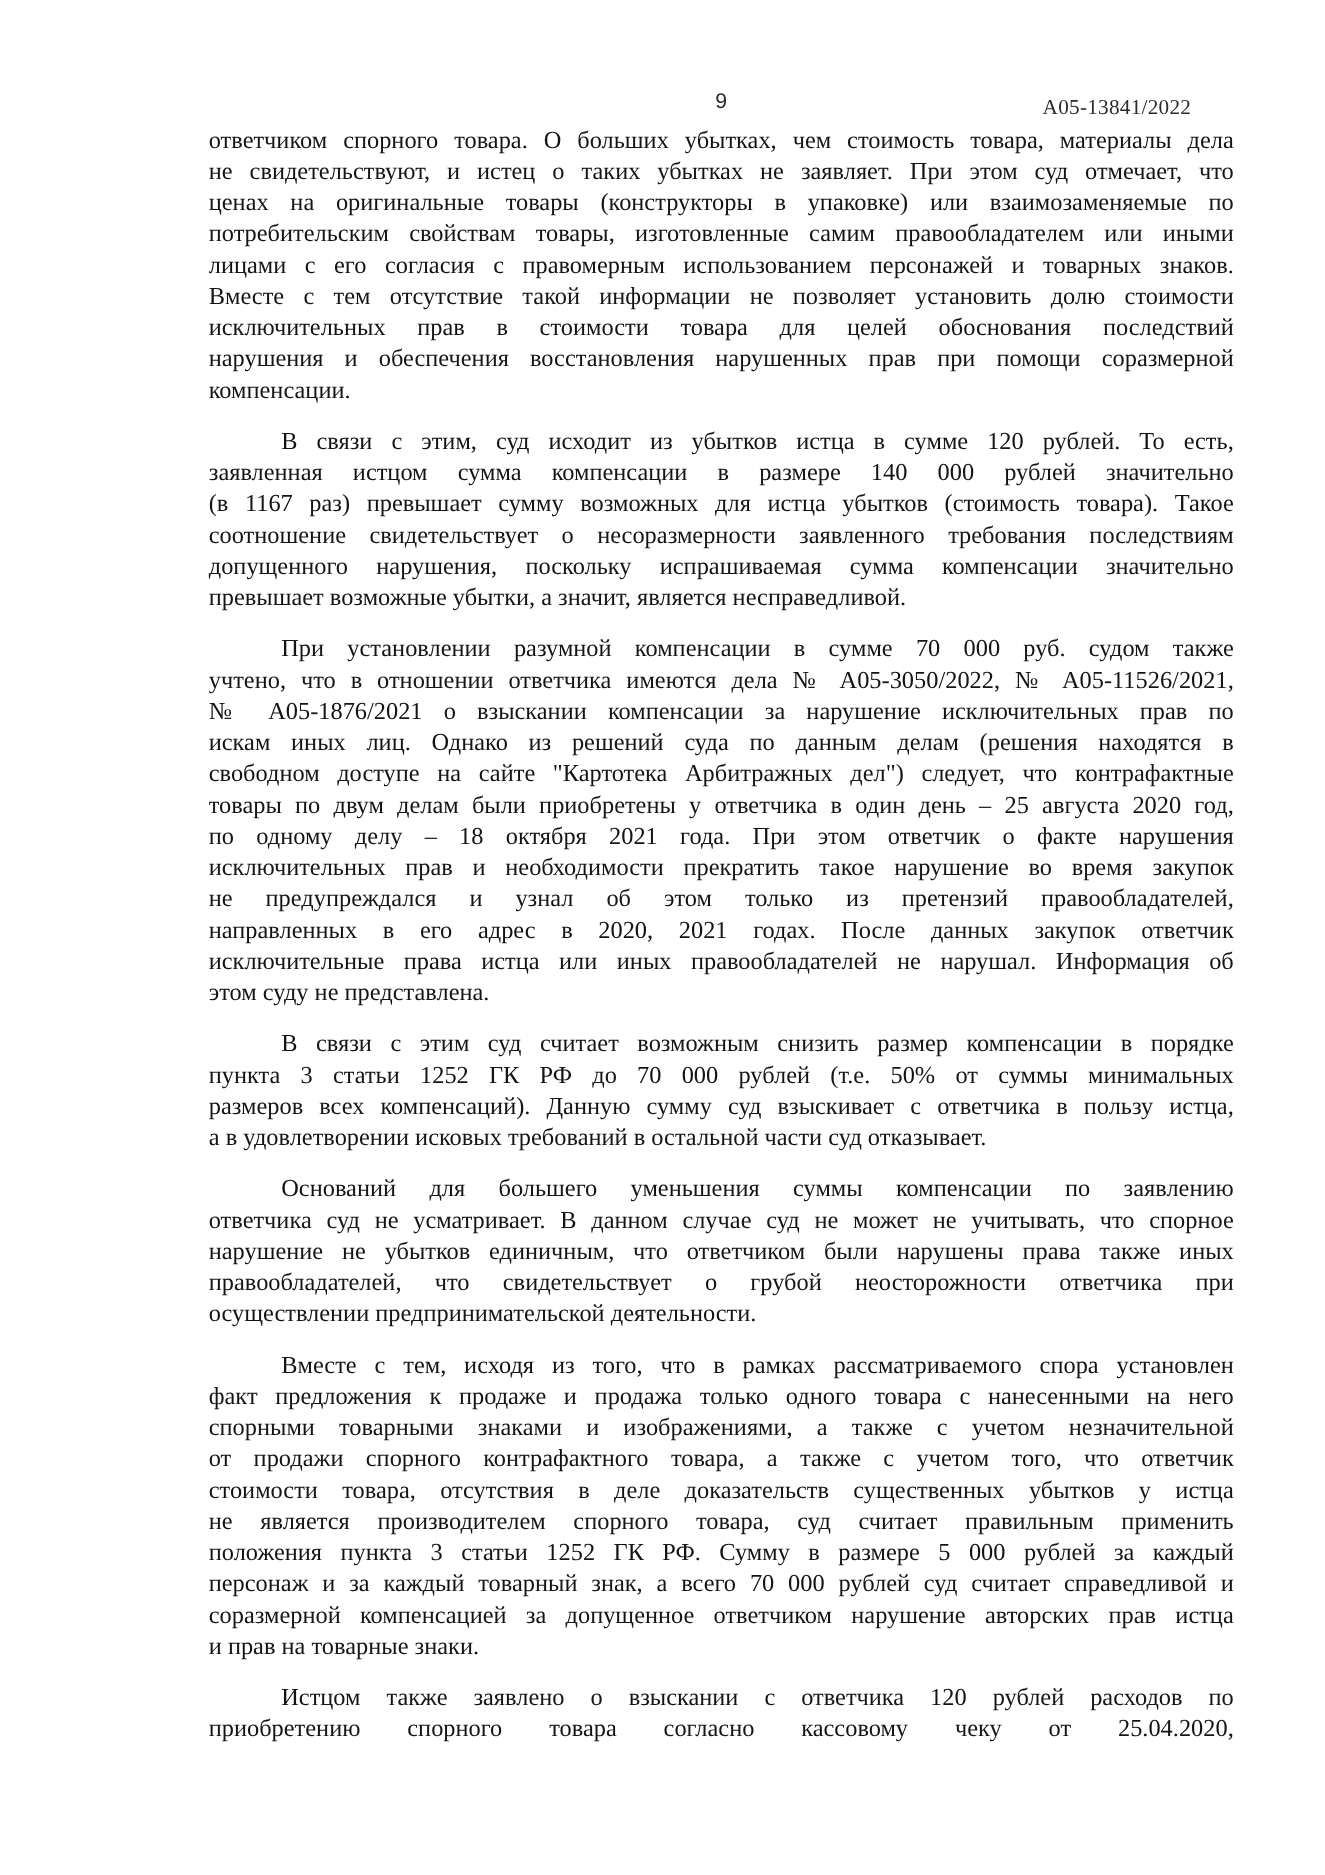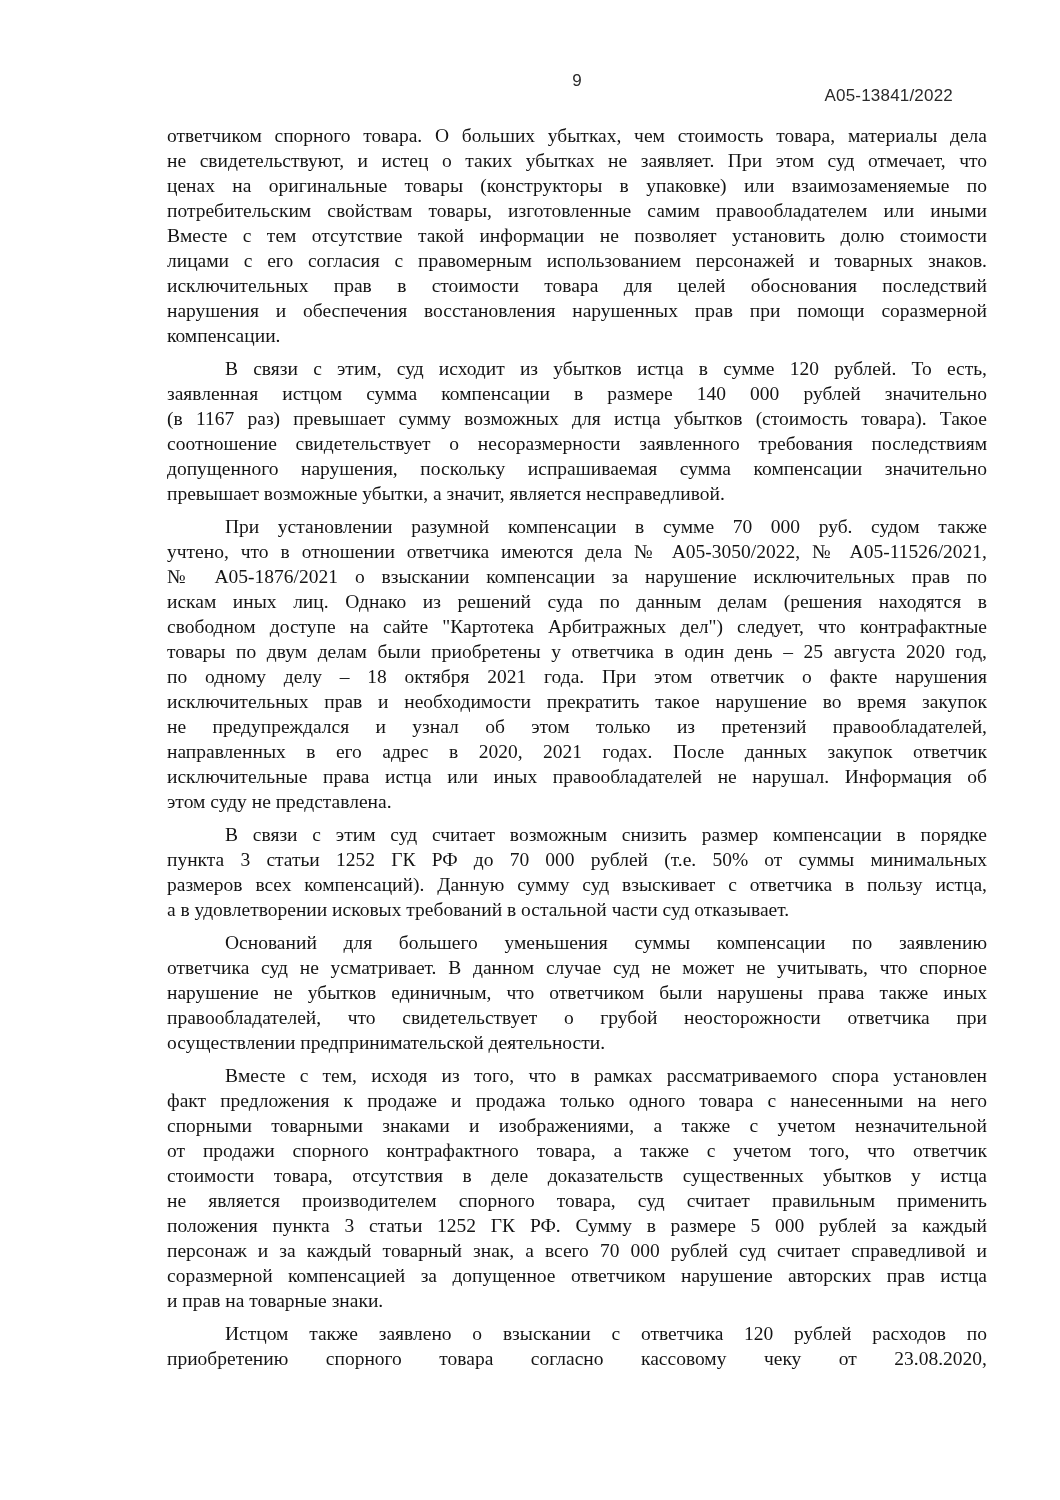--- a/index.html
+++ b/index.html
@@ -29,57 +29,58 @@
   .page-number {
     position: absolute;
     left: 0;
     right: 0;
     top: 0;
     text-align: center;
   }
   .case-number {
     position: absolute;
     right: 34px;
-    top: 15px;
+    top: 5px;
     letter-spacing: 0.2px;
+    font-family: Liberation Serif, serif;
   }
   .document-body {
     position: absolute;
-    top: 123px;
+    top: 100px;
     left: 167px;
     width: 820px;
     font-size: 19.5px;
     line-height: 25px;
   }
   .paragraph { margin: 0; }
   .paragraph + .paragraph { margin-top: 8px; }
   .line {
     text-align: justify;
     text-align-last: justify;
     white-space: normal;
   }
   .line.no-just { text-align-last: auto; }
-  .line.indent { text-indent: 58px; }
+  .line.indent { text-indent: 58px; margin-top: 16px; }
 </style>
 </head>
 <body>
 
 <div class="page">
   <div class="page-header">
     <div class="page-number">9</div>
     <div class="case-number">А05-13841/2022</div>
   </div>
   <div class="document-body">
       <div class="paragraph">
         <div class="line">ответчиком спорного товара. О больших убытках, чем стоимость товара, материалы дела</div>
         <div class="line">не свидетельствуют, и истец о таких убытках не заявляет. При этом суд отмечает, что</div>
         <div class="line">ценах на оригинальные товары (конструкторы в упаковке) или взаимозаменяемые по</div>
         <div class="line">потребительским свойствам товары, изготовленные самим правообладателем или иными</div>
+        <div class="line">лицами с его согласия с правомерным использованием персонажей и товарных знаков.</div>
         <div class="line">Вместе с тем отсутствие такой информации не позволяет установить долю стоимости</div>
-        <div class="line">лицами с его согласия с правомерным использованием персонажей и товарных знаков.</div>
         <div class="line">исключительных прав в стоимости товара для целей обоснования последствий</div>
         <div class="line">нарушения и обеспечения восстановления нарушенных прав при помощи соразмерной</div>
         <div class="line no-just">компенсации.</div>
       </div>
       <div class="paragraph">
         <div class="line indent">В связи с этим, суд исходит из убытков истца в сумме 120 рублей. То есть,</div>
         <div class="line">заявленная истцом сумма компенсации в размере 140 000 рублей значительно</div>
         <div class="line">(в 1167 раз) превышает сумму возможных для истца убытков (стоимость товара). Такое</div>
         <div class="line">соотношение свидетельствует о несоразмерности заявленного требования последствиям</div>
         <div class="line">допущенного нарушения, поскольку испрашиваемая сумма компенсации значительно</div>
@@ -119,16 +120,16 @@
         <div class="line">от продажи спорного контрафактного товара, а также с учетом того, что ответчик</div>
         <div class="line">стоимости товара, отсутствия в деле доказательств существенных убытков у истца</div>
         <div class="line">не является производителем спорного товара, суд считает правильным применить</div>
         <div class="line">положения пункта 3 статьи 1252 ГК РФ. Сумму в размере 5 000 рублей за каждый</div>
         <div class="line">персонаж и за каждый товарный знак, а всего 70 000 рублей суд считает справедливой и</div>
         <div class="line">соразмерной компенсацией за допущенное ответчиком нарушение авторских прав истца</div>
         <div class="line no-just">и прав на товарные знаки.</div>
       </div>
       <div class="paragraph">
         <div class="line indent">Истцом также заявлено о взыскании с ответчика 120 рублей расходов по</div>
-        <div class="line">приобретению спорного товара согласно кассовому чеку от 23.08.2020,</div>
+        <div class="line">приобретению спорного товара согласно кассовому чеку от 25.04.2020,</div>
       </div>
     </div>
 </div>
 
 </body></html>

